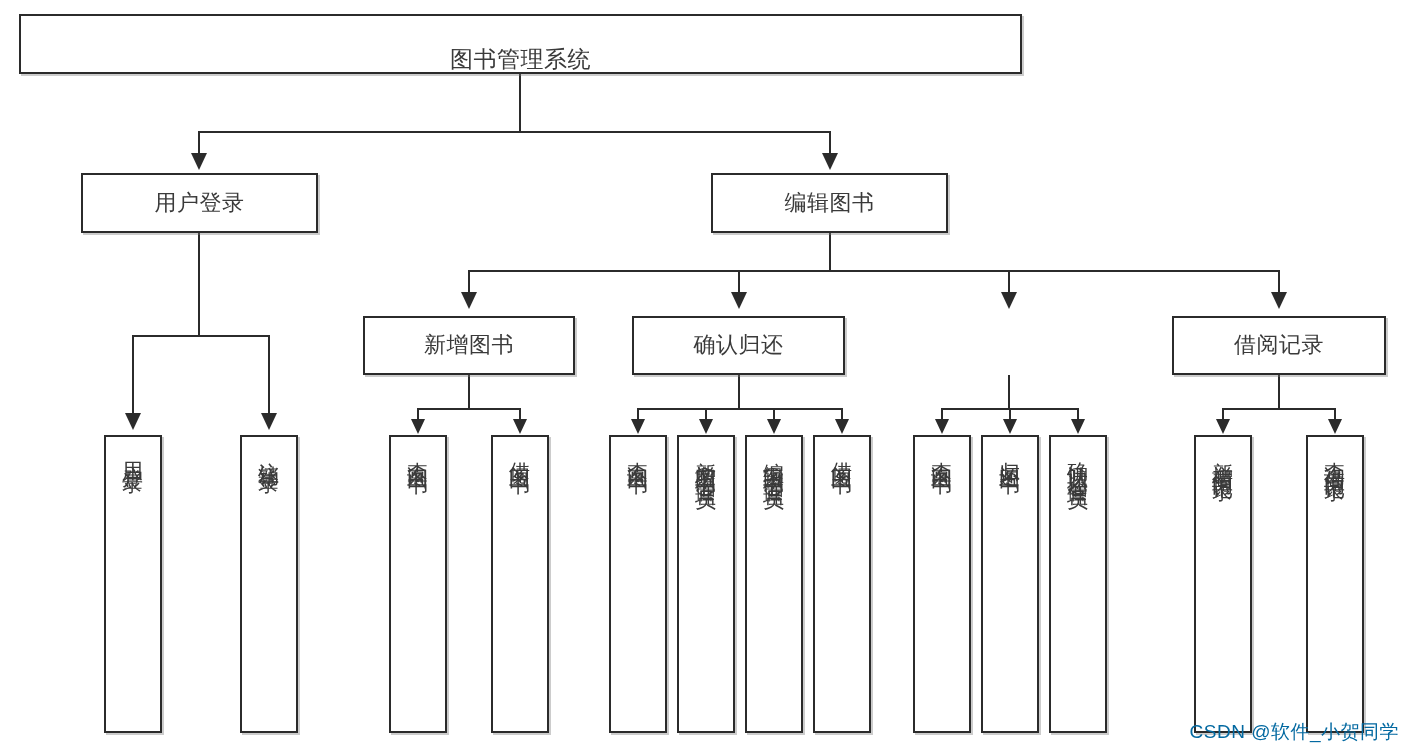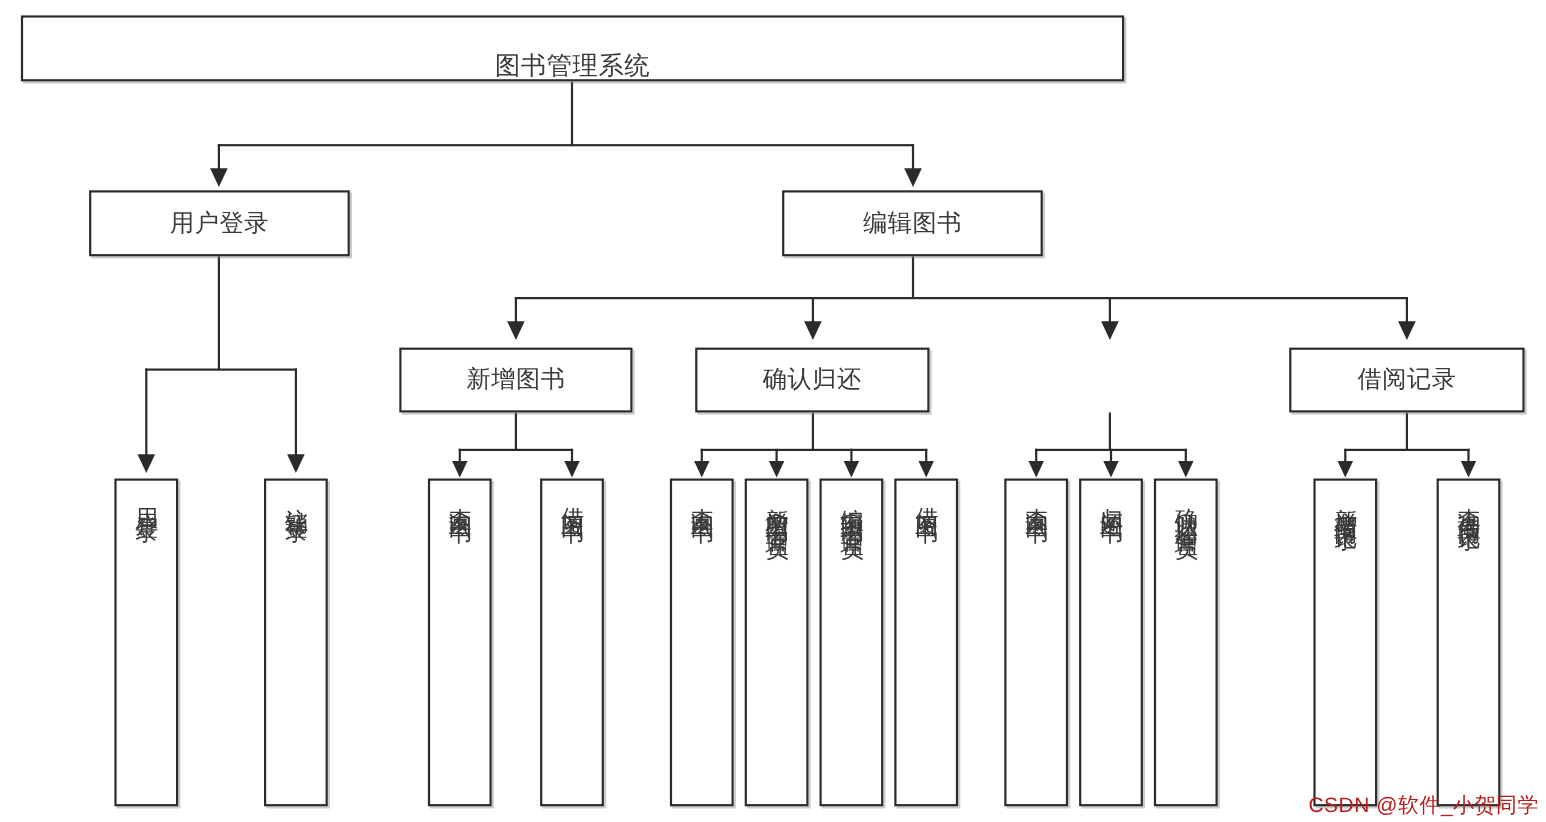--- a/index.html
+++ b/index.html
@@ -70,21 +70,21 @@
     border-left-width: 7px;
     border-right-width: 7px;
     border-top-width: 15px;
   }
   
   #watermark {
     position: absolute;
     right: 6px;
     bottom: 2px;
     font-size: 19px;
-    color: #b91c1c;
+    color: #0369a1;
     white-space: nowrap;
     letter-spacing: 0.5px;
     margin-top: 19px;
   }
 </style>
 </head>
 <body>
 
 <div id="canvas">
 

